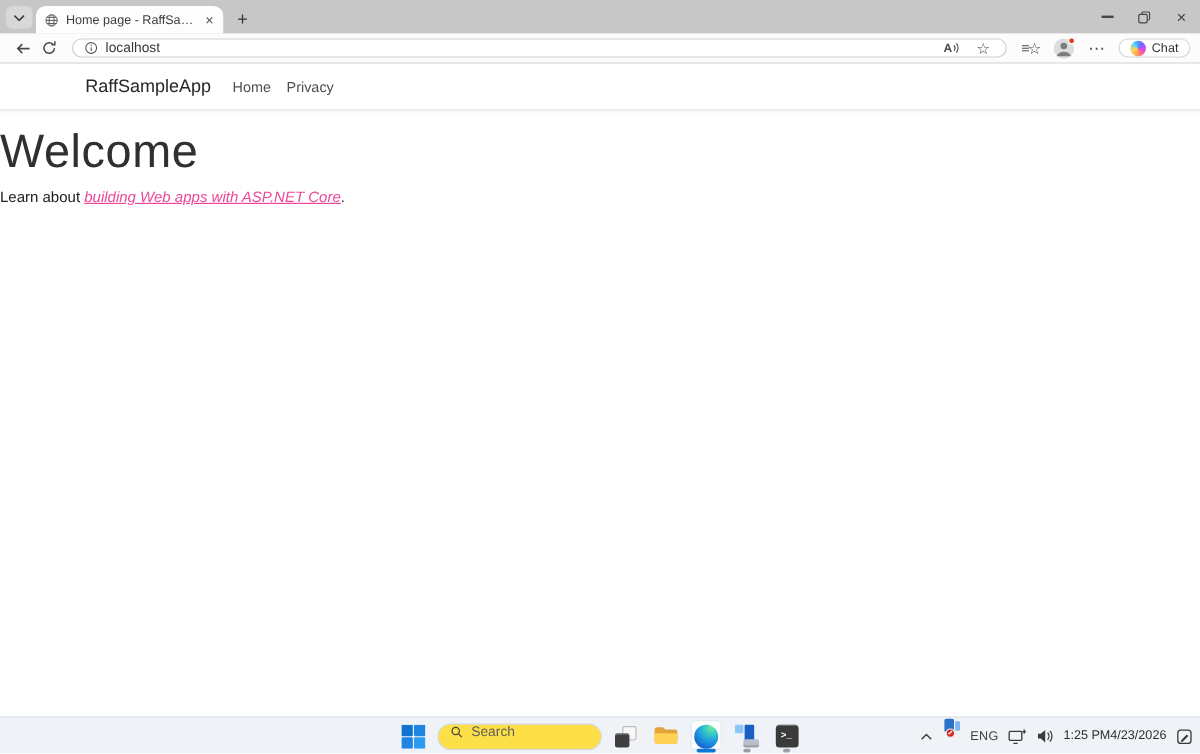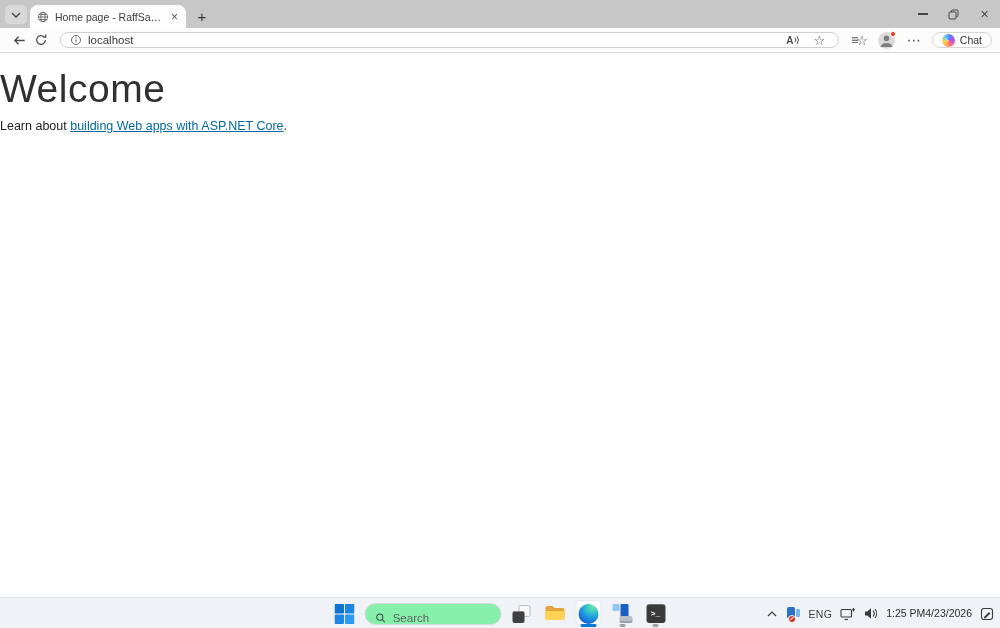--- a/index.html
+++ b/index.html
@@ -80,21 +80,21 @@
     height: 38px; background: #fff; border-bottom: 1px solid #e7e7e7;
     box-shadow: 0 1px 2px rgba(0,0,0,.05);
     display: flex; align-items: center; padding-left: 71px;
   }
   .brand { font-size: 15px; color: #262626; margin-right: 18px; text-decoration: none; }
   .site-nav { display: flex; gap: 13px; }
   .site-nav-link { font-size: 12px; color: #4f4f4f; text-decoration: none; }
   .main-content { text-align: left; padding-top: 13px; }
   .welcome-h1 { font-size: 39px; font-weight: 300; color: #303030; letter-spacing: .5px; }
   .intro { margin-top: 8px; font-size: 12.5px; color: #212121; }
-  a.page-link { color: #0369a1; text-decoration: underline; }
+  a.page-link { color: #ec4899; text-decoration: underline; font-style: italic; }
   .site-footer {
     position: absolute; bottom: 0; left: 0; right: 0; height: 45px;
     border-top: 1px solid #e7e7e7; padding: 15px 0 0 71px;
     font-size: 12px; color: #6d6d6d; background: #fff;
   }
 
   
   .taskbar {
     position: absolute; bottom: 0; left: 0; right: 0; height: 31px;
     background: #eff3f8; border-top: 1px solid #e0e3e8;
@@ -106,22 +106,22 @@
   .tb-btn { position: relative; width: 26px; height: 29px; display: flex; align-items: center; justify-content: center; }
   .tb-btn.active-app { width: 28px; }
   .active-bg {
     position: absolute; top: 1px; left: 1px; right: 1px; height: 25px;
     background: #fbfdfe; border: 1px solid #e6e9ee; border-radius: 4px;
   }
   .indicator { position: absolute; bottom: 1px; left: 50%; transform: translateX(-50%); height: 3px; border-radius: 2px; }
   .ind-active { width: 16px; background: #0b77d3; }
   .ind-running { width: 6px; background: #9aa0a6; }
   .tb-search {
-    width: 137px; height: 22px; border-radius: 11px; background: #86efac; border: 1px solid #d8d8d8;
-    display: flex; align-items: flex-end; gap: 7px; padding: 0 10px;
+    width: 137px; height: 22px; border-radius: 11px; background: #fde047; border: 1px solid #d8d8d8;
+    display: flex; align-items: flex-start; gap: 7px; padding: 0 10px;
   }
   .tb-search input {
     border: none; outline: none; background: transparent; width: 100%;
     font-size: 11.5px; color: #5f5f5f; font-family: "Liberation Sans", sans-serif;
   }
   .tb-search input::placeholder { color: #5f5f5f; opacity: 1; }
   .taskview { position: relative; width: 18px; height: 18px; }
   .tv-back { position: absolute; right: 0; top: 0; width: 12px; height: 12px; background: #f7f7f7; border: 1px solid #bdbdbd; border-radius: 2px; }
   .tv-front { position: absolute; left: 0; bottom: 0; width: 12px; height: 12px; background: #3f3f3f; border-radius: 2px; box-shadow: inset 0 1px 0 rgba(255,255,255,.35); }
   .edge-logo {
@@ -133,21 +133,21 @@
   .comp-rect { position: absolute; left: 8px; top: 0; width: 8px; height: 14px; background: #1b5fc4; border-radius: 1px; }
   .comp-kbd { position: absolute; left: 7px; top: 12px; width: 13px; height: 7px; background: #b9bfc9; border-radius: 2px; box-shadow: inset 0 -2px 0 #9aa1ab; }
   .terminal-icon {
     width: 19px; height: 19px; background: #3a3a3a; border-radius: 3px;
     color: #fff; font-family: "Liberation Mono", monospace; font-size: 8px; font-weight: bold;
     display: flex; align-items: center; justify-content: center;
     box-shadow: inset 0 1px 0 rgba(255,255,255,.25);
   }
   .tb-tray {
     position: absolute; right: 6px; top: 0; height: 31px;
-    display: flex; align-items: center; gap: 8px;
+    display: flex; gap: 8px;
   }
   .tray-item { display: flex; align-items: center; justify-content: center; }
   .tray-app { position: relative; width: 16px; height: 16px; }
   .ta-rect { position: absolute; left: 2px; top: 1px; width: 8px; height: 11px; background: #2a72c8; border-radius: 1.5px; }
   .ta-rect2 { position: absolute; left: 11px; top: 3px; width: 4px; height: 8px; background: #79b6ef; border-radius: 1px; }
   .ta-badge { position: absolute; left: 3px; bottom: -1px; width: 8px; height: 8px; background: #d52b1e; border-radius: 50%; border: 1px solid #eff3f8; }
   .ta-badge::after { content: ""; position: absolute; left: 1px; top: 2.2px; width: 4px; height: 1.2px; background: #fff; transform: rotate(-40deg); }
   .lang-label { font-size: 10.5px; color: #3d3d3d; letter-spacing: .3px; }
   .clock { text-align: right; font-size: 10.5px; line-height: 1.25; color: #2d2d2d; }
 </style>
@@ -228,20 +228,27 @@
     <span class="avatar-dot"></span>
   </div>
   <div class="more-btn">⋯</div>
   <div class="chat-btn">
     <span class="copilot-logo"></span>
     <span class="chat-label">Chat</span>
   </div>
 </div>
 
 <div class="page">
+  <div class="site-navbar">
+    <a class="brand" href="#">RaffSampleApp</a>
+    <div class="site-nav">
+      <a class="site-nav-link" href="#">Home</a>
+      <a class="site-nav-link" href="#">Privacy</a>
+    </div>
+  </div>
   <div class="main-content">
     <h1 class="welcome-h1">Welcome</h1>
     <p class="intro"><span>Learn about </span><a class="page-link" href="#">building Web apps with ASP.NET Core</a><span>.</span></p>
   </div>
 </div>
 
 <div class="taskbar">
   <div class="tb-center">
     <div class="tb-btn">
       <svg width="20" height="20" viewBox="0 0 21 21">

